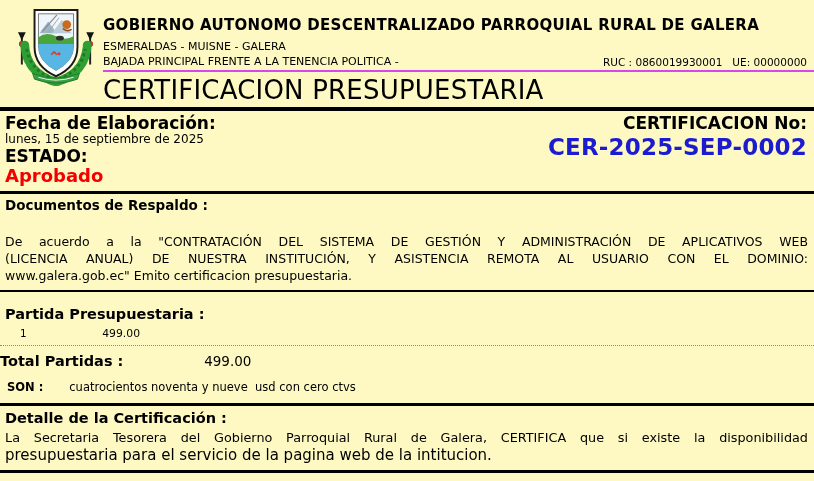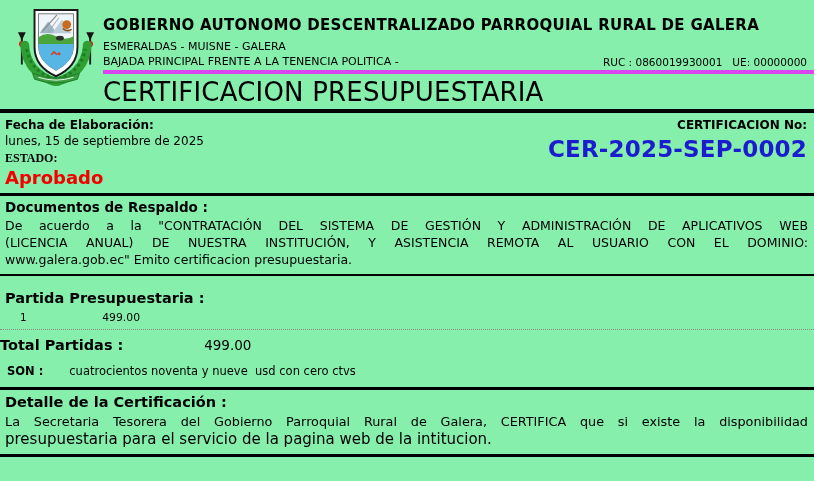--- a/index.html
+++ b/index.html
@@ -2,51 +2,51 @@
 <html><head>
 <meta charset="utf-8">
 <style>
   * { margin:0; padding:0; box-sizing:border-box; }
   html,body { background:#fff; }
   body {
     width:814px; height:481px;
     font-family:"DejaVu Sans","Liberation Sans",sans-serif;
     color:#000; overflow:hidden;
   }
-  .page { position:relative; width:814px; height:481px; background:#86efac; }
+  .page { position:relative; width:814px; height:481px; background:#fef9c3; }
 
   
   .logo-wrap { position:absolute; left:12px; top:6px; width:88px; height:80px; }
   .header-text { margin-left:103px; padding-top:16px; }
   .org-name { font-size:15px; font-weight:bold; letter-spacing:.3px; line-height:19px; }
   .org-sub  { font-size:11px; line-height:13px; margin-top:5px; }
   .addr-row { display:flex; justify-content:space-between; align-items:flex-end;
-              border-bottom:4px solid #d946ef; padding:1px 7px 2px 0; margin-top:1px; }
+              border-bottom:2px solid #d946ef; padding:1px 7px 2px 0; margin-top:1px; }
   .org-addr { font-size:11px; line-height:13px; }
   .ruc      { font-size:10.5px; line-height:12px; white-space:pre; }
   .doc-title { margin:7px 16px 5px 103px; font-size:26px; font-weight:normal;
                letter-spacing:.2px; line-height:23px; }
 
   .rule4 { height:4px; background:#000; }
   .rule3 { height:3px; background:#000; }
   .rule2 { height:2px; background:#000; }
 
   
   .info-row { display:flex; justify-content:space-between; padding:5px 7px 4px 5px; }
-  .lbl      { font-size:12px; font-weight:bold; line-height:15px; }
+  .lbl      { font-size:17px; font-weight:bold; line-height:15px; }
   .val      { font-size:12px; line-height:16px; }
-  .estado-lbl { margin-top:2px;font-family:Liberation Serif, serif; }
+  .estado-lbl { margin-top:2px; }
   .estado-val { font-size:18px; font-weight:bold; line-height:23px; color:#f40000; }
   .cert-col { text-align:right; }
   .cert-no  { font-size:23px; font-weight:bold; letter-spacing:.2px;
               line-height:28px; color:#1b1bd0; margin-top:2px; }
 
   
   .section { padding:3px 6px 6px 5px; }
-  .sec-h1  { font-size:13.5px; font-weight:bold; line-height:17px; margin-bottom:1px; }
+  .sec-h1  { font-size:13.5px; font-weight:bold; line-height:17px; margin-bottom:19px; }
   .sec-h2  { font-size:14.5px; font-weight:bold; line-height:18px; margin-bottom:2px; }
   .just-line { font-size:12.5px; line-height:17px; text-align:justify;
                text-align-last:justify; overflow:hidden; white-space:normal; }
   .plain-line { font-size:12.5px; line-height:17px; }
   .det-line  { font-size:12.8px; line-height:17.5px; text-align:justify;
                text-align-last:justify; overflow:hidden; }
   .det-last  { font-size:15px; line-height:17.5px; }
 
   
   .partida-sec { padding:13px 0 0 0; }

